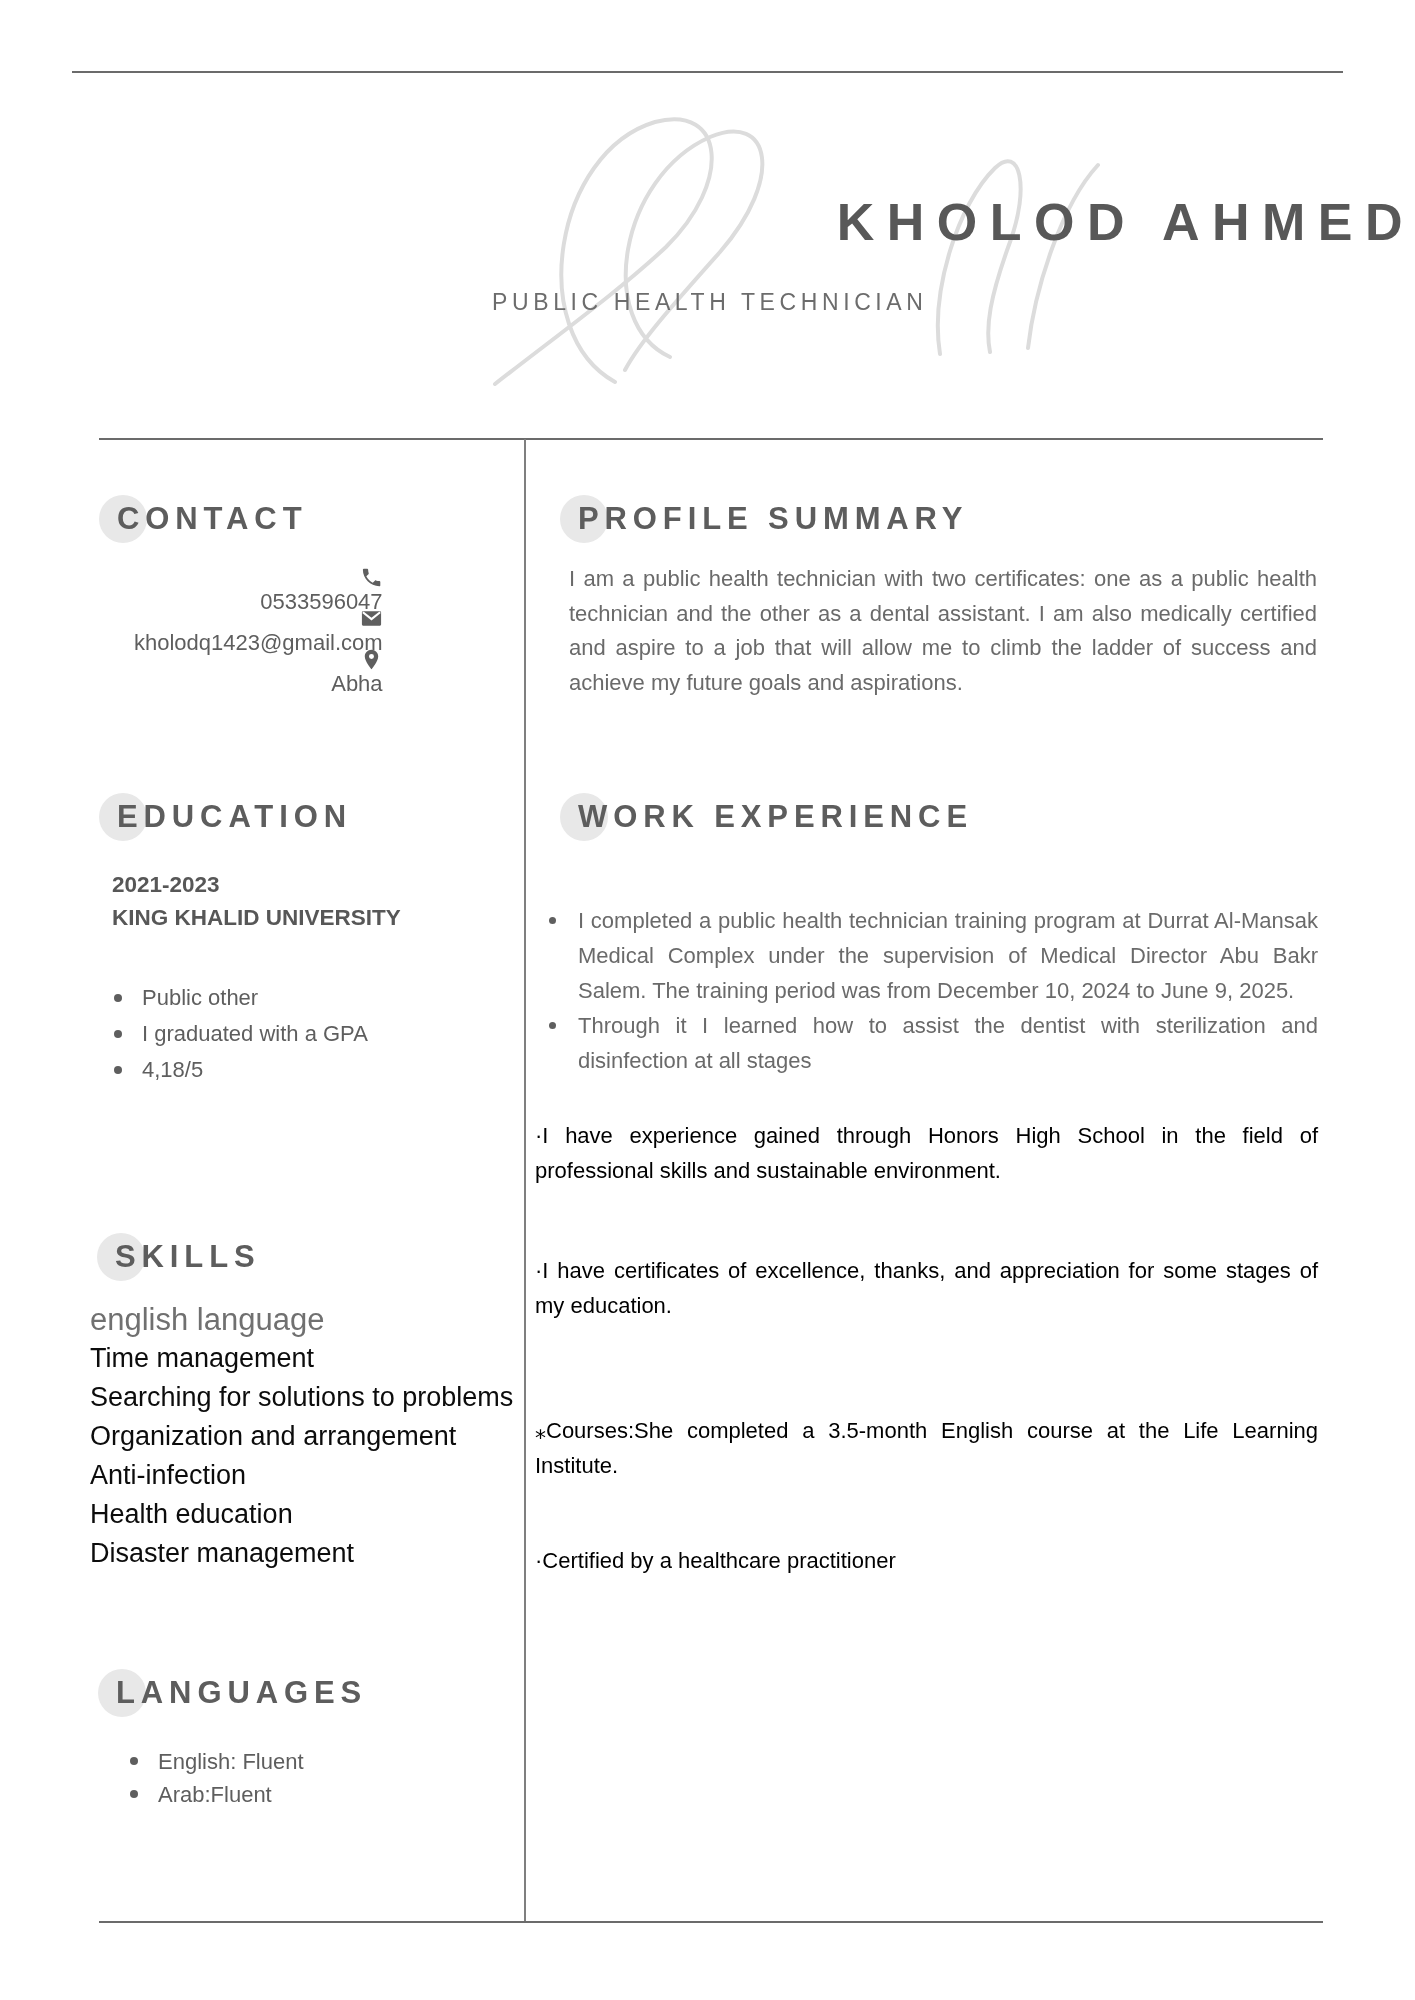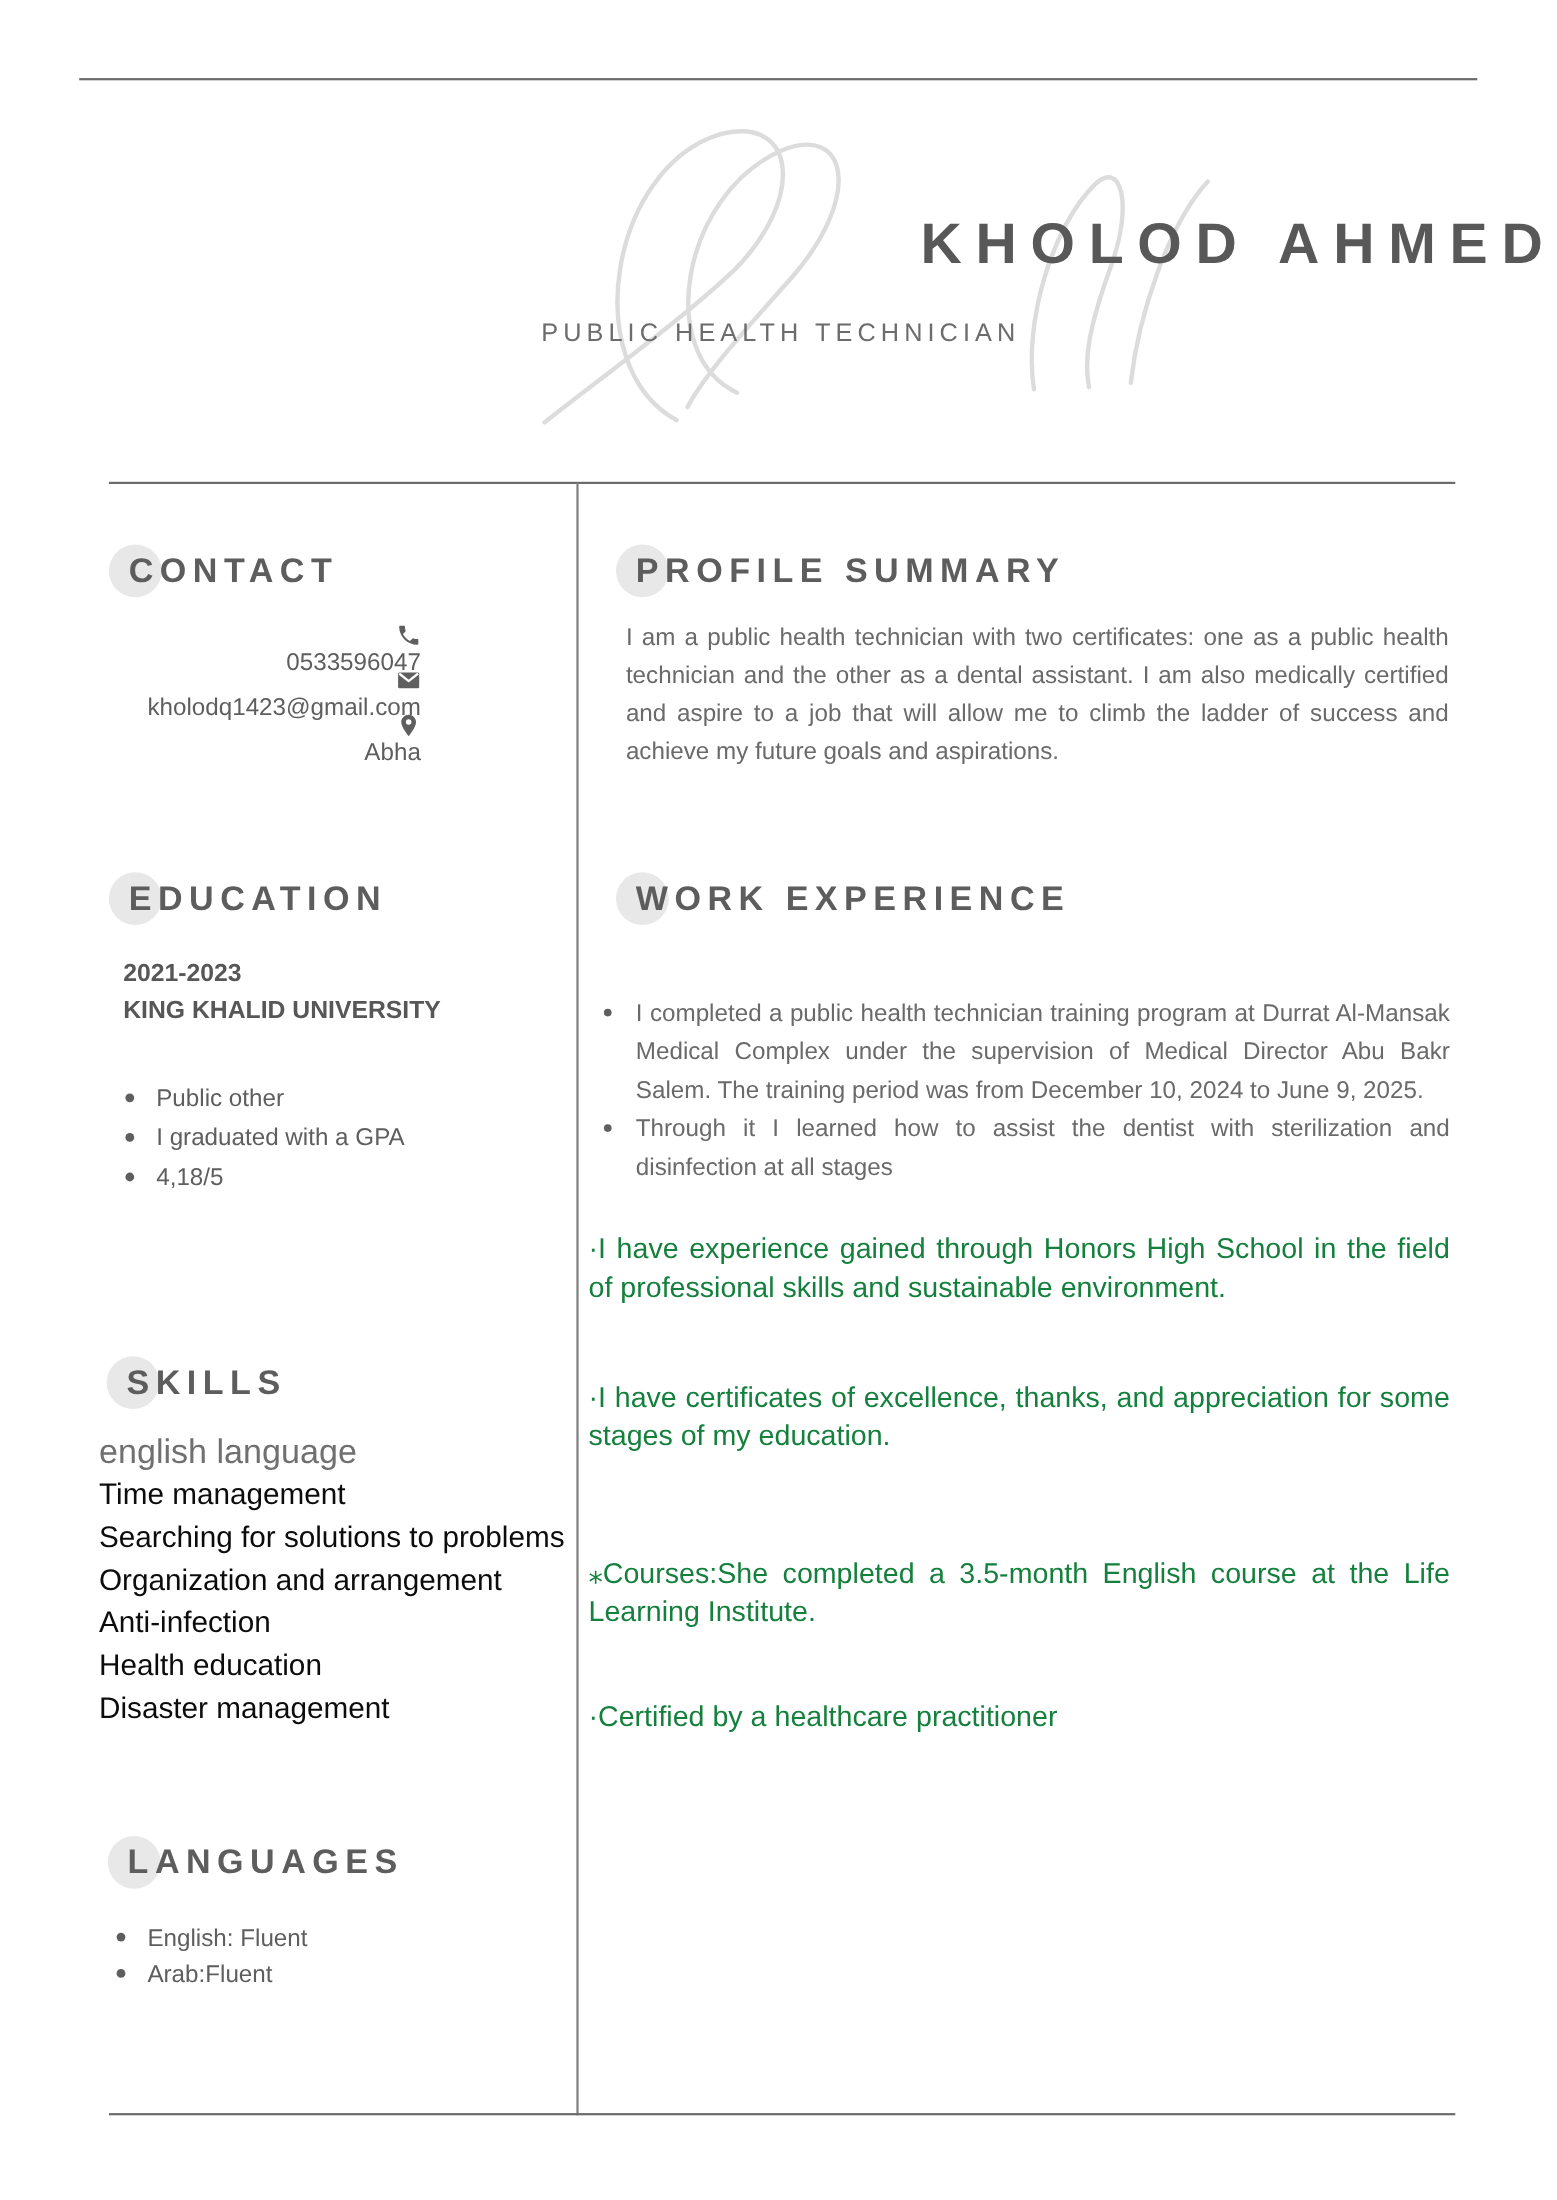--- a/index.html
+++ b/index.html
@@ -51,36 +51,36 @@
   .edu-school{position:absolute;left:112px;top:905px;font-size:22.5px;font-weight:700;color:#575757;white-space:nowrap;}
 
   .dot-list{position:absolute;margin:0;padding:0;list-style:none;}
   .dot-list li{position:relative;padding-left:30px;font-size:22px;color:#5e5e5e;}
   .dot-list li::before{
     content:"";position:absolute;left:2px;top:13px;width:8px;height:8px;border-radius:50%;background:#5e5e5e;
   }
   .edu-list{left:112px;top:980px;}
   .edu-list li{line-height:36px;}
   .edu-list li::before{top:14px;}
-  .lang-list{left:104px;top:1745px;}
+  .lang-list{left:128px;top:1745px;}
   .lang-list li{line-height:33px;}
   .lang-list li::before{top:12px;}
 
   .work-list{position:absolute;left:549px;top:903px;width:769px;margin:0;padding:0;list-style:none;}
   .work-list li{
     position:relative;padding-left:29px;font-size:22px;line-height:35px;
     color:#6a6a6a;text-align:justify;
   }
   .work-list li::before{
     content:"";position:absolute;left:0;top:14px;width:7px;height:7px;border-radius:50%;background:#5f5f5f;
   }
 
   .note{
-    position:absolute;left:535px;width:783px;font-size:26px;line-height:35px;
-    color:#15803d;text-align:justify;
+    position:absolute;left:535px;width:783px;font-size:22px;line-height:35px;
+    color:#000000;text-align:justify;
   }
   .note-0{top:1118px;}
   .note-1{top:1253px;}
   .note-2{top:1413px;}
   .note-3{top:1543px;text-align:left;}
 
   .skills-list{position:absolute;left:90px;top:1300px;width:424px;}
   .skill-line{font-size:27px;line-height:39px;color:#0c0c0c;}
   .skill-highlight{font-size:31px;line-height:39px;color:#707070;}
 </style>

